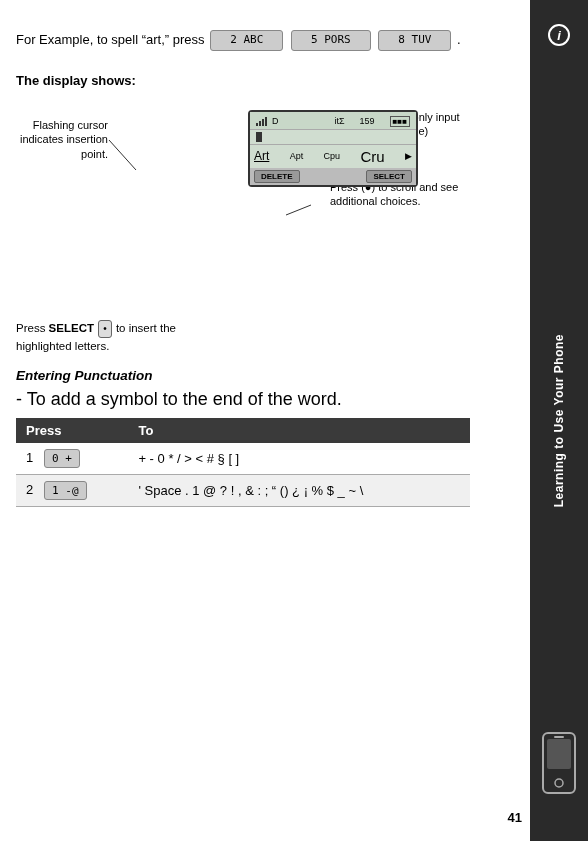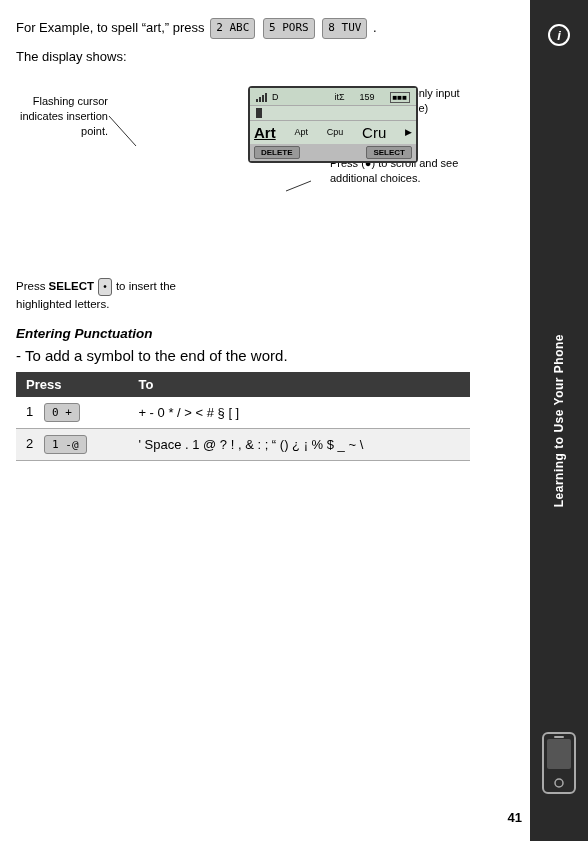--- a/index.html
+++ b/index.html
@@ -68,30 +68,31 @@
       font-size: 13px;
       margin-bottom: 10px;
       line-height: 1.5;
     }
 
     .intro-text .key-img {
       display: inline-block;
       background: #ccc;
       border: 1px solid #888;
       border-radius: 3px;
-      padding: 1px 5px;
+      padding: 1px 19px;
       font-size: 11px;
       font-family: monospace;
       vertical-align: middle;
-      margin: 0 2px;
+      margin: 12px 2px;
     }
 
     .display-shows {
       font-size: 13px;
       margin-bottom: 22px;
+      font-weight: bold;
     }
 
     
     .phone-screen {
       width: 170px;
       border: 2px solid #333;
       border-radius: 4px;
       background: #e8e8e8;
       margin: 0 auto;
       position: relative;
@@ -185,21 +186,21 @@
     }
 
     .section-title {
       font-style: italic;
       font-weight: bold;
       font-size: 13.5px;
       margin: 14px 0 6px 0;
     }
 
     .section-desc {
-      font-size: 15px;
+      font-size: 18px;
       margin-bottom: 8px;
     }
 
     
     .press-table {
       width: 100%;
       border-collapse: collapse;
       font-size: 13px;
     }
 
@@ -293,20 +294,21 @@
     .below-diagram .left-note {
       font-size: 11.5px;
       width: 155px;
       line-height: 1.4;
     }
 
     .below-diagram .right-note {
       font-size: 11.5px;
       width: 165px;
       line-height: 1.4;
+      margin-top: 18px;
     }
   </style>
 </head>
 <body>
 
 <div class="page-wrapper">
   <div class="main-content">
 
     <p class="intro-text">
       <span>For Example, to spell “art,” press</span>
@@ -359,21 +361,21 @@
               <span>159</span>
               <span style="font-size:8px; border:1px solid #555; padding:0 2px;">■■■</span>
             </div>
           </div>
 
           <div class="screen-middle">
             <span class="text-cursor">&nbsp;</span>
           </div>
 
           <div class="screen-words">
-            <span style="font-size:15px; text-decoration:underline; font-weight:bold;">Art</span>
+            <span style="font-size:12px; text-decoration:underline; font-weight:normal;">Art</span>
             <span style="font-size:9px;">Apt</span>
             <span style="font-size:9px;">Cpu</span>
             <span style="font-size:15px;">Cru</span>
             <span style="font-size:9px;">▶</span>
           </div>
 
           <div class="screen-buttons">
             <span class="screen-btn">DELETE</span>
             <span class="screen-btn">SELECT</span>
           </div>

